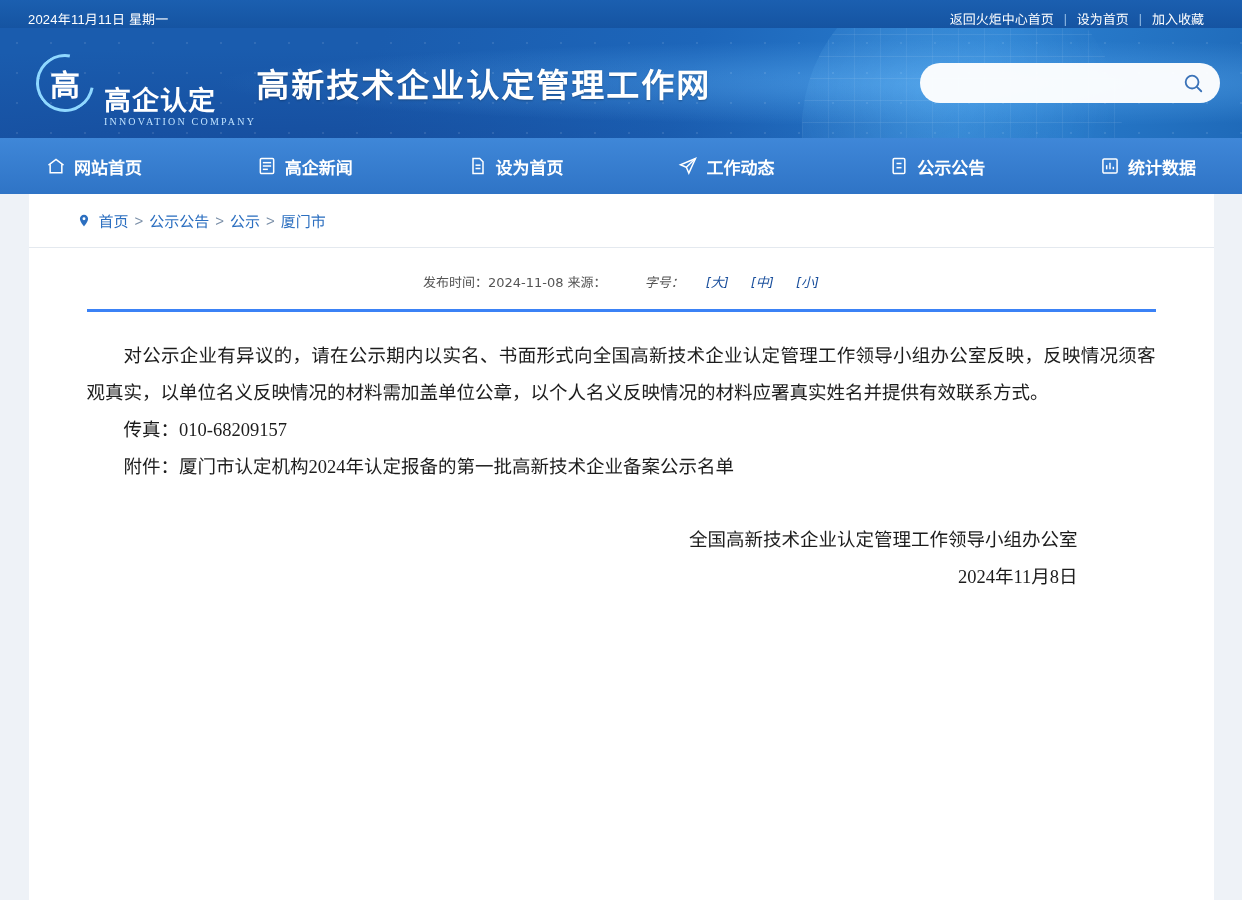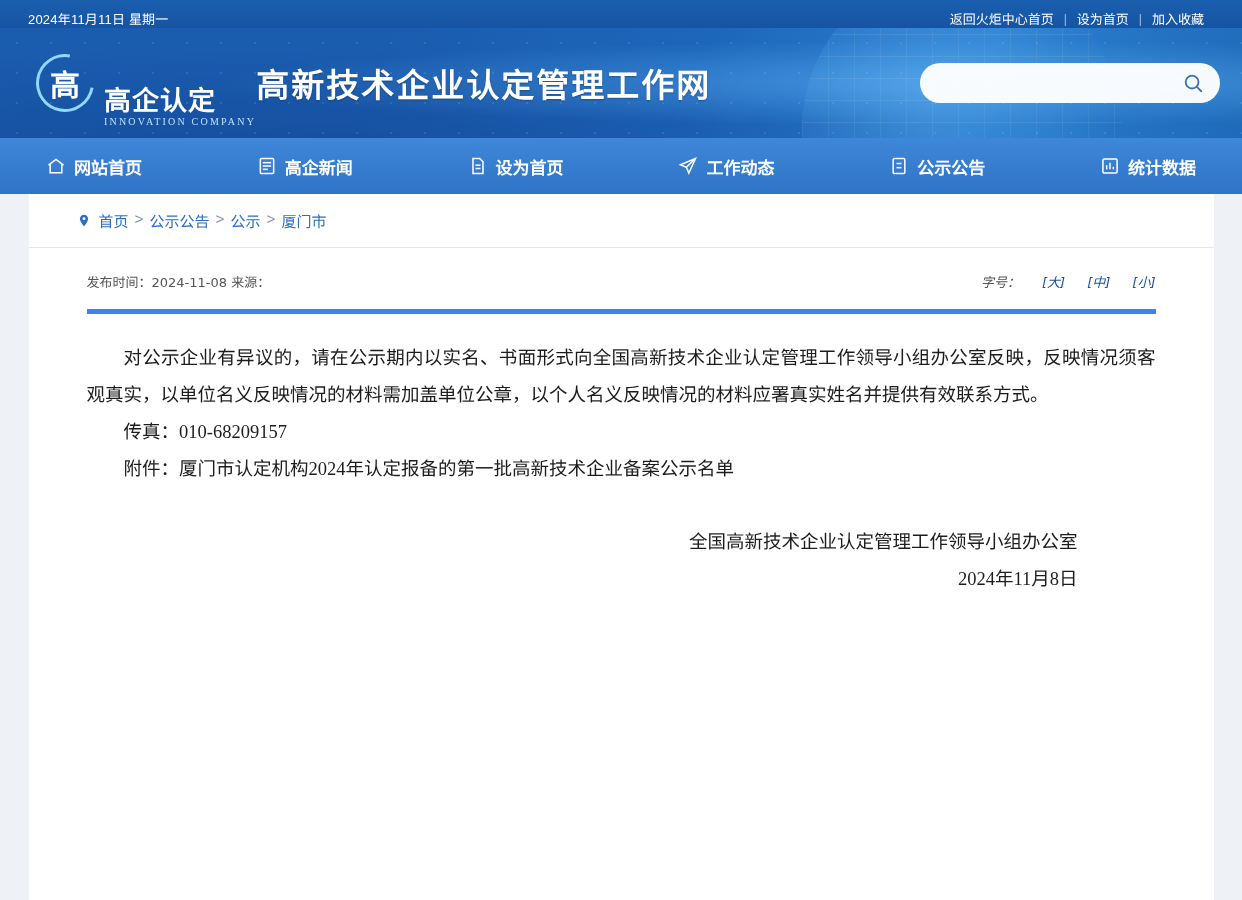--- a/index.html
+++ b/index.html
@@ -145,42 +145,42 @@
     width: 1185px;
     background: #ffffff;
     padding: 0 0 10px 0;
   }
   .breadcrumb {
     height: 54px;
     display: flex; align-items: center; gap: 6px;
     padding: 0 48px;
     font-size: 15px; color: #2c6fc0;
     border-bottom: 1px solid #e4e9ef;
-    font-family: Liberation Mono, monospace;
+    font-family: Liberation Sans, sans-serif;
   }
   .breadcrumb .pin { color: #2c6fc0; margin-right: 2px; display:flex; }
   .breadcrumb a { color: #2c6fc0; text-decoration: none; }
   .breadcrumb .sep { color: #7a8fa8; }
   .breadcrumb .current { color: #2c6fc0; }
 
   .doc { padding: 0 58px; }
   .doc-title {
     text-align: center;
     font-size: 25px;
     font-weight: bold;
     color: #1a1a1a;
     margin: 42px 0 0 0;
     font-family: "DejaVu Sans", sans-serif;
     letter-spacing: .5px;
   }
   .doc-meta {
-    display: flex; align-items: center; justify-content: space-between; gap: 38px;
+    display: flex; align-items: center; justify-content: center; gap: 38px;
     margin-top: 24px; padding-bottom: 18px;
     font-size: 13px; color: #555;
-    border-bottom: 5px solid #3b82f6;
+    border-bottom: 3px solid #3b82f6;
     font-family: "DejaVu Sans", sans-serif;
   }
   .doc-meta .fs-group { display: flex; align-items: center; gap: 22px; font-style: italic; }
   .doc-meta .fs-btn { color: #1a4f9c; cursor: pointer; }
 
   .doc-body {
     margin-top: 26px;
     font-family: "Liberation Serif", "DejaVu Serif", serif;
     font-size: 18.5px;
     color: #1c1c1c;

